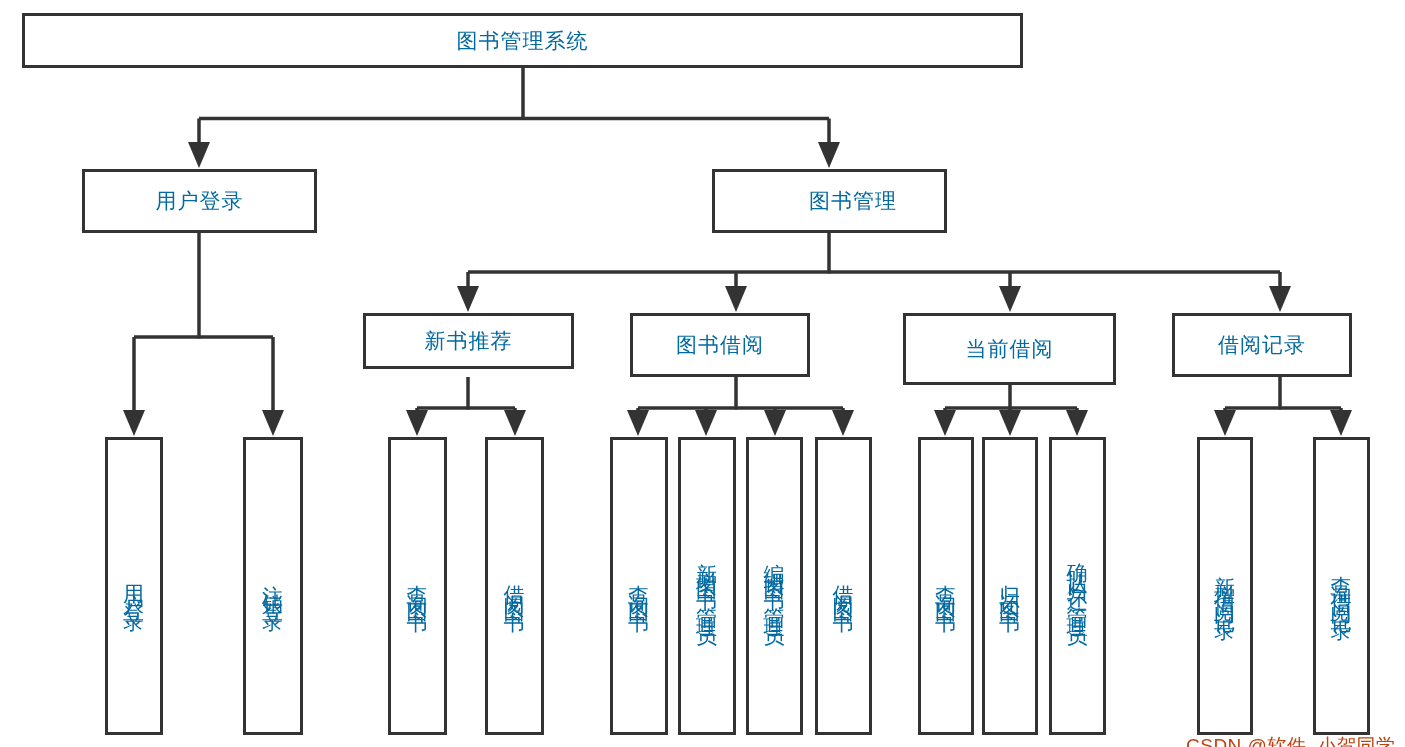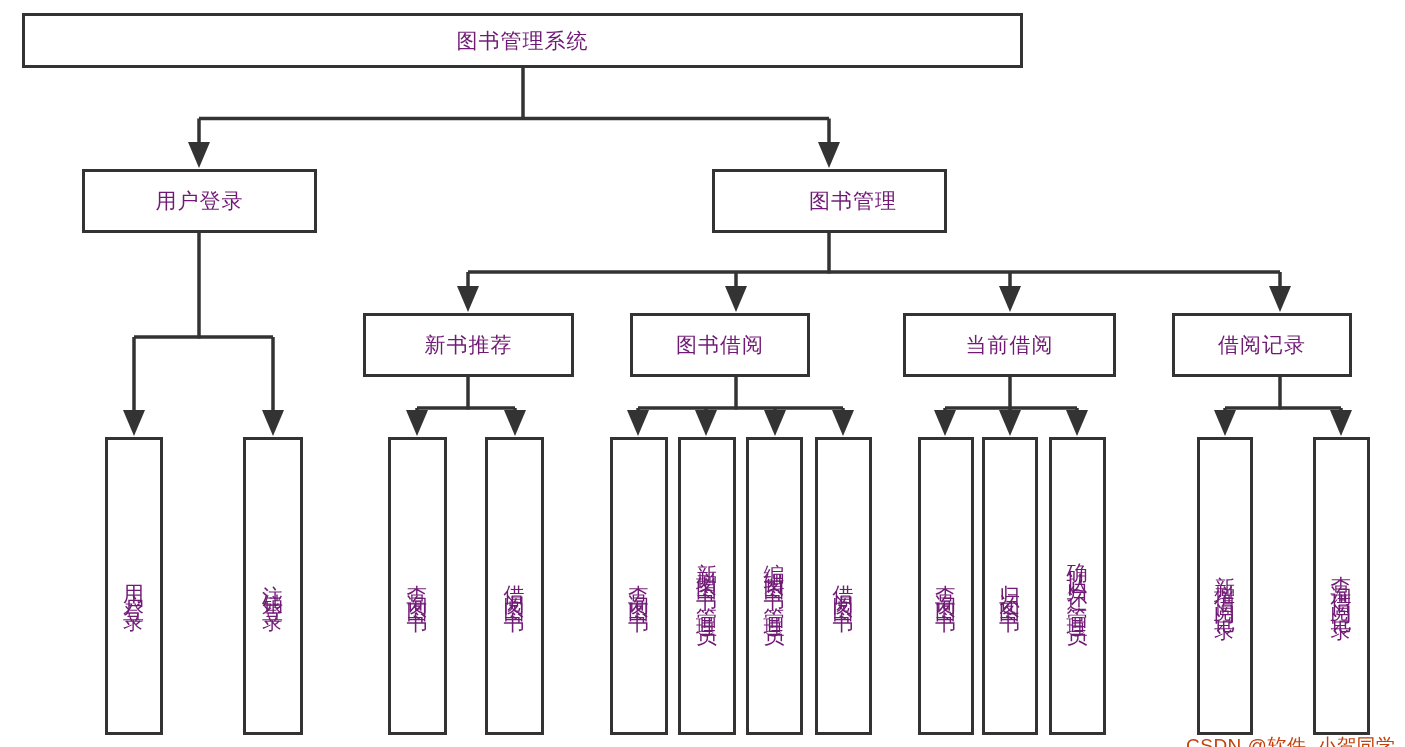--- a/index.html
+++ b/index.html
@@ -17,21 +17,21 @@
     width: 1405px; height: 747px;
   }
   .node {
     position: absolute;
     box-sizing: border-box;
     border: 3px solid #333333;
     background: #ffffff;
     display: flex;
     align-items: center;
     justify-content: center;
-    color: #701a75;
+    color: #0369a1;
     font-size: 21px;
     letter-spacing: 1px;
     text-align: center;
     z-index: 2;
   }
   .leaf {
     writing-mode: vertical-rl;
     text-orientation: mixed;
     letter-spacing: 9px;
     font-size: 21px;
@@ -126,23 +126,23 @@
       <polygon points="1214,410 1236,410 1225,436"></polygon>
       <polygon points="1330,410 1352,410 1341,436"></polygon>
     </g>
   </svg>
 
   <div class="node" style="left:22px; top:13px; width:1001px; height:55px;">图书管理系统</div>
 
   <div class="node" style="left:82px; top:169px; width:235px; height:64px;">用户登录</div>
   <div class="node" style="left:712px; top:169px; width:235px; height:64px;padding-left:47px;">图书管理</div>
 
-  <div class="node" style="left:363px; top:313px; width:211px; height:64px;">新书推荐</div>
+  <div class="node" style="left:363px; top:313px; width:211px; height:56px;">新书推荐</div>
   <div class="node" style="left:630px; top:313px; width:180px; height:64px;">图书借阅</div>
-  <div class="node" style="left:903px; top:313px; width:213px; height:64px;">当前借阅</div>
+  <div class="node" style="left:903px; top:313px; width:213px; height:72px;">当前借阅</div>
   <div class="node" style="left:1172px; top:313px; width:180px; height:64px;">借阅记录</div>
 
   <div class="node leaf" style="left:105px; top:437px; width:58px; height:298px;">用户登录</div>
   <div class="node leaf" style="left:243px; top:437px; width:60px; height:298px;">注销登录</div>
   <div class="node leaf" style="left:388px; top:437px; width:59px; height:298px;">查询图书</div>
   <div class="node leaf" style="left:485px; top:437px; width:59px; height:298px;">借阅图书</div>
   <div class="node leaf" style="left:610px; top:437px; width:58px; height:298px;">查询图书</div>
   <div class="node leaf" style="left:678px; top:437px; width:58px; height:298px;">新增图书（管理员）</div>
   <div class="node leaf" style="left:746px; top:437px; width:57px; height:298px;">编辑图书（管理员）</div>
   <div class="node leaf" style="left:815px; top:437px; width:57px; height:298px;">借阅图书</div>

